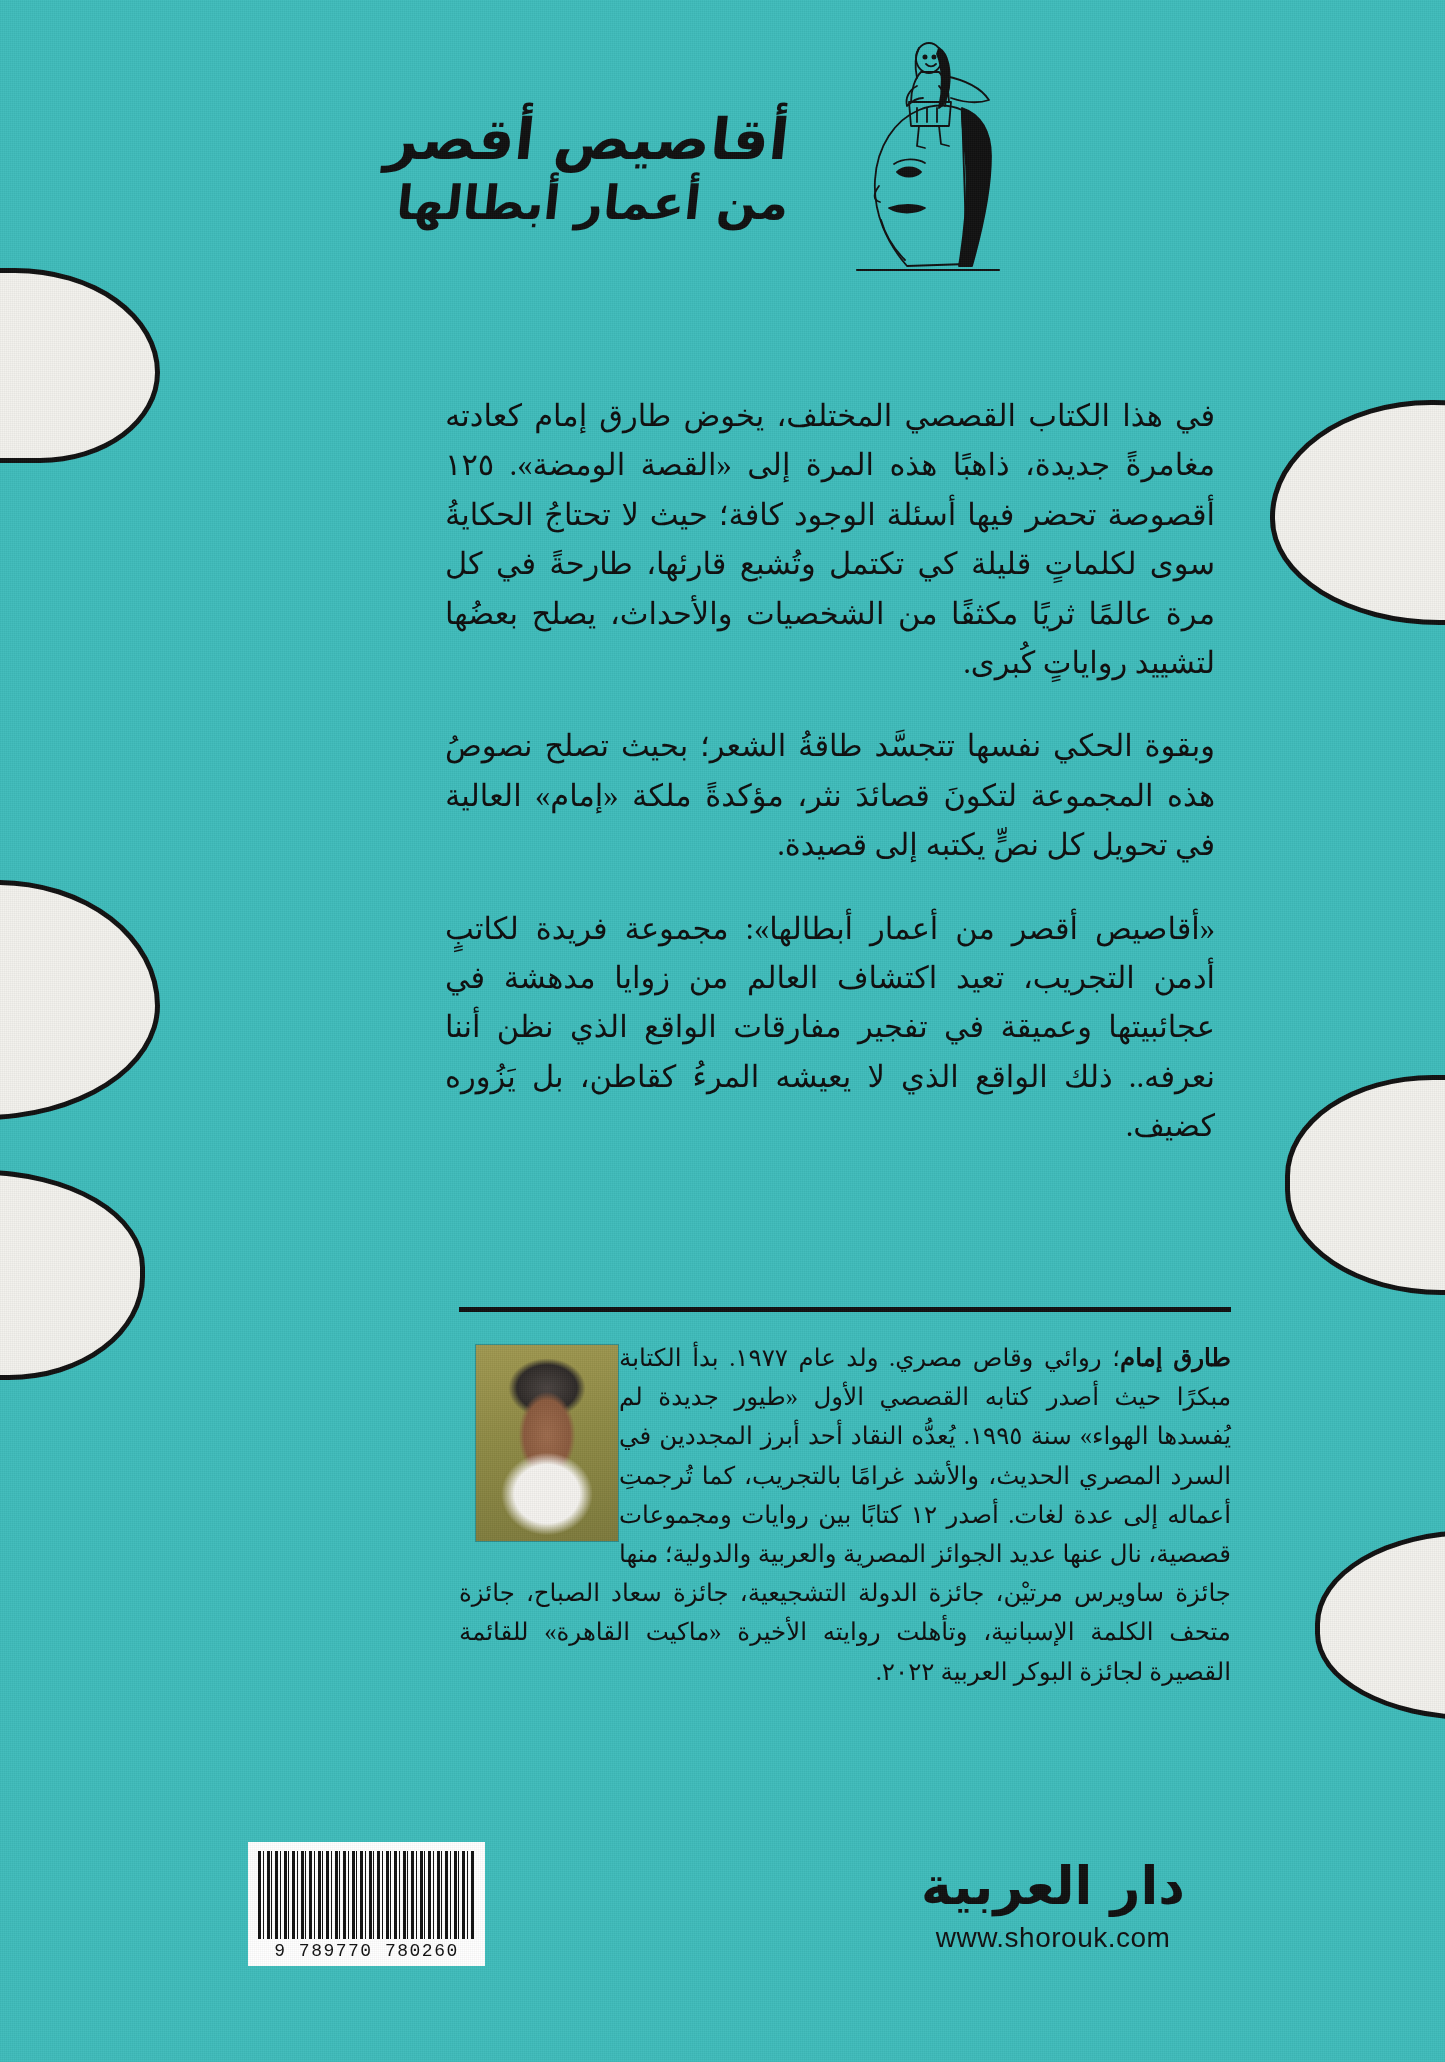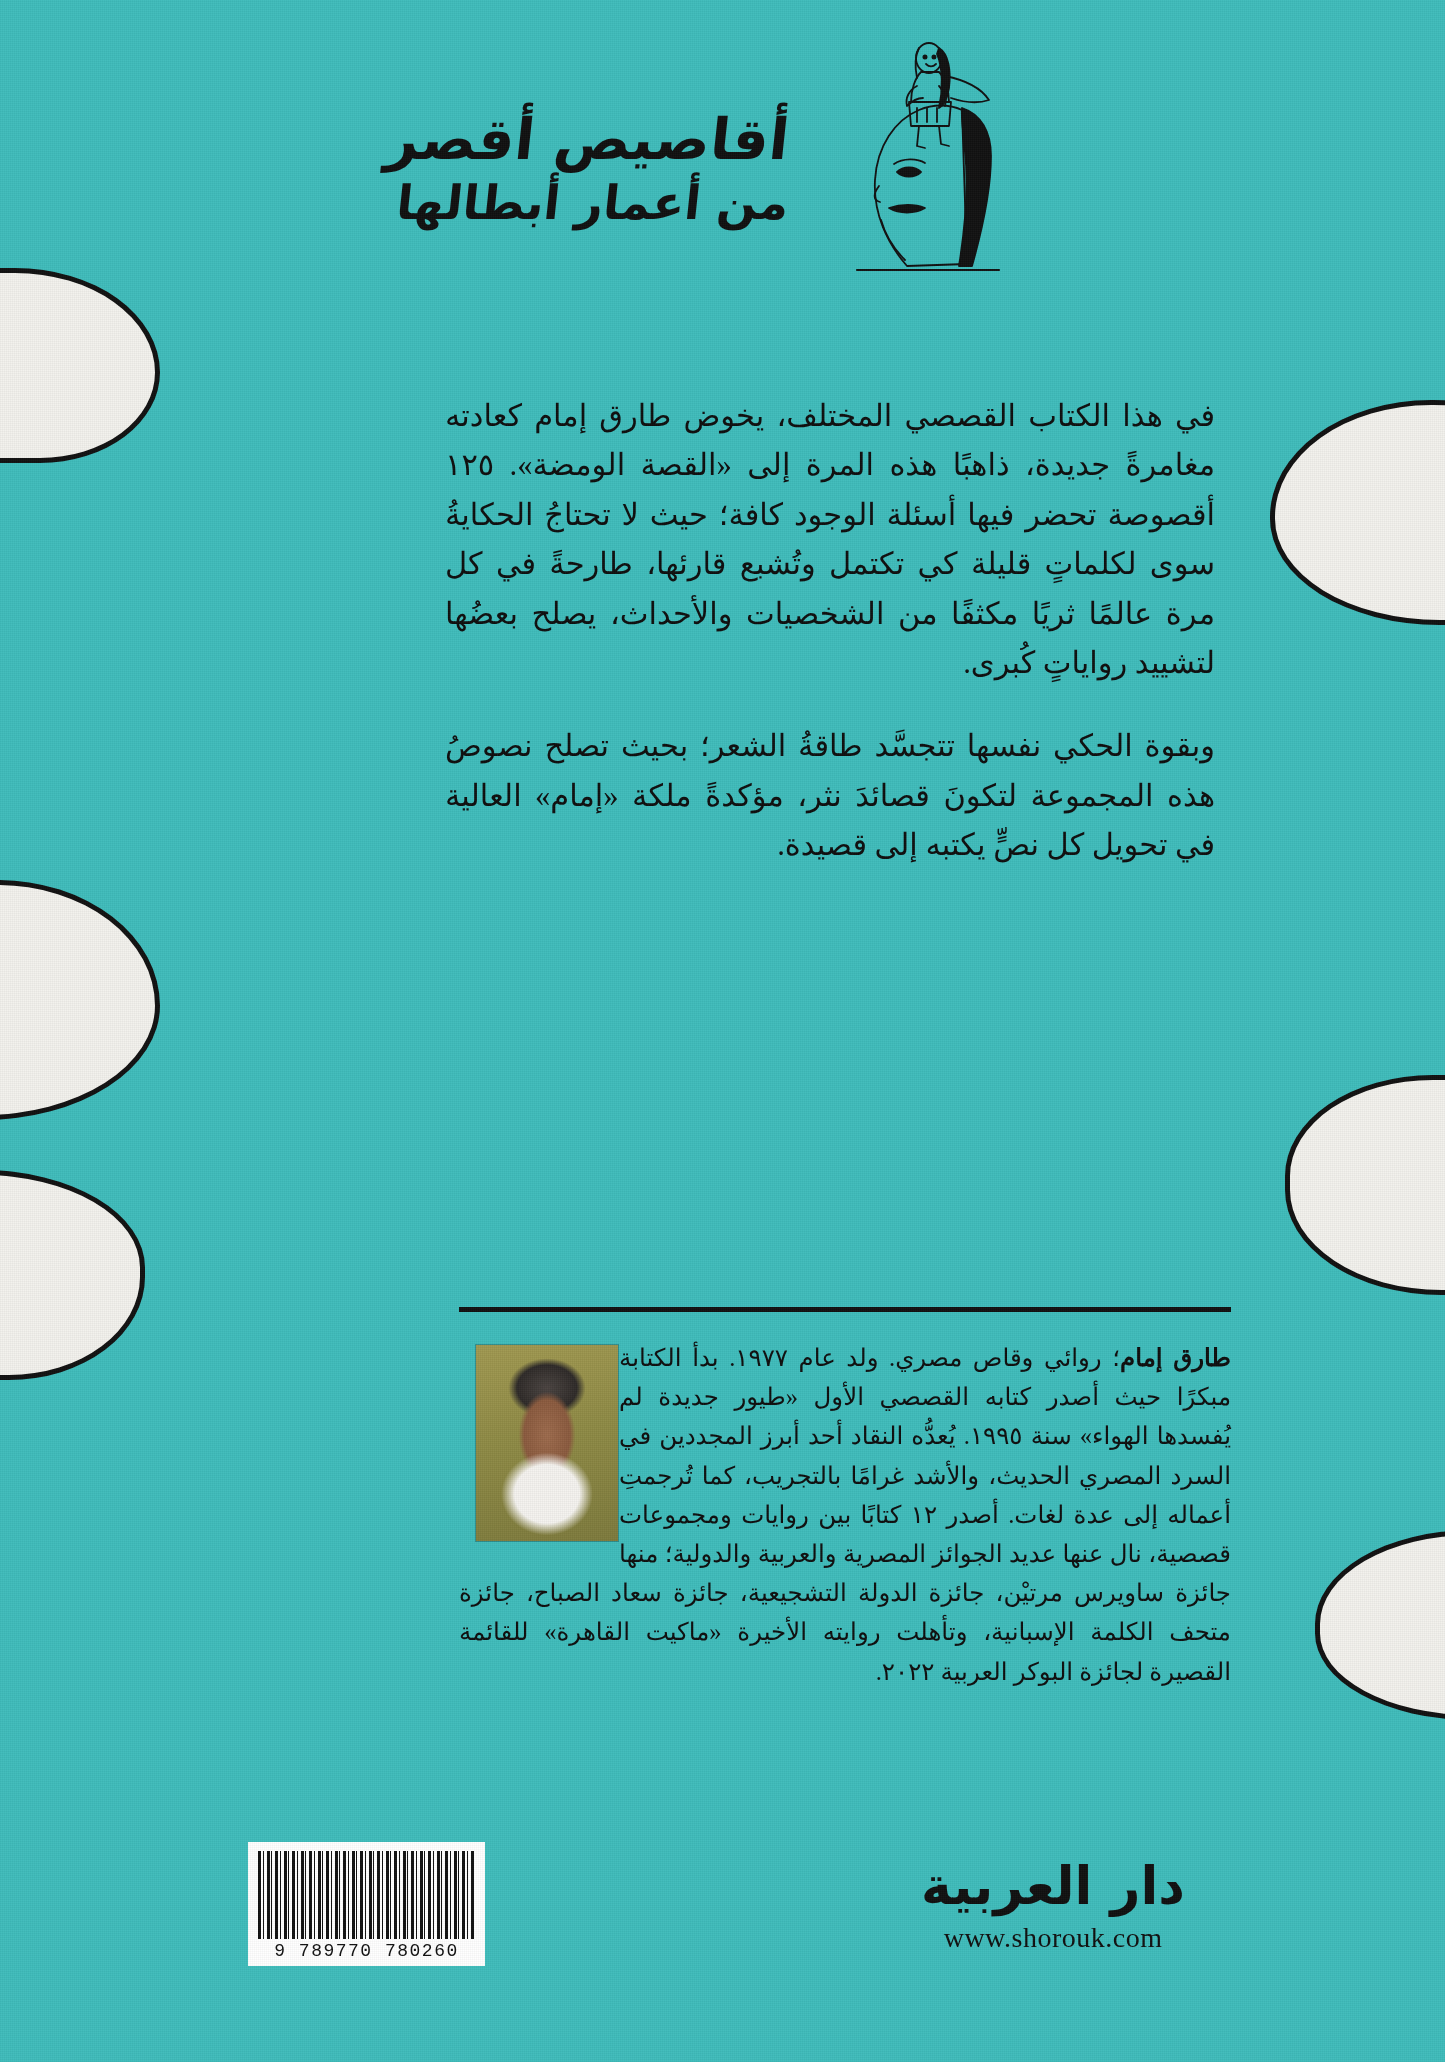--- a/index.html
+++ b/index.html
@@ -230,21 +230,21 @@
     font-weight: bold;
     font-size: 52px;
     line-height: 1;
     letter-spacing: -1px;
   }
   #publisher-url {
     display: block;
     margin-top: 10px;
     direction: ltr;
     color: #101010;
-    font-family: Liberation Serif, serif;
+    font-family: Liberation Sans, sans-serif;
     font-size: 28px;
     letter-spacing: .5px;
   }
 </style>
 </head>
 <body>
 
 <div id="cover">
 
   <div class="cloud cloud-l1"></div>
@@ -305,20 +305,21 @@
         <path d="M120 98 L 118 118 L 126 120"></path>
         <path d="M140 98 L 142 116 L 150 118"></path>
       </g>
     </svg>
 
   </div>
 
   <div id="blurb">
     <p>في هذا الكتاب القصصي المختلف، يخوض طارق إمام كعادته مغامرةً جديدة، ذاهبًا هذه المرة إلى «القصة الومضة». ١٢٥ أقصوصة تحضر فيها أسئلة الوجود كافة؛ حيث لا تحتاجُ الحكايةُ سوى لكلماتٍ قليلة كي تكتمل وتُشبع قارئها، طارحةً في كل مرة عالمًا ثريًا مكثفًا من الشخصيات والأحداث، يصلح بعضُها لتشييد رواياتٍ كُبرى.</p>
     <p>وبقوة الحكي نفسها تتجسَّد طاقةُ الشعر؛ بحيث تصلح نصوصُ هذه المجموعة لتكونَ قصائدَ نثر، مؤكدةً ملكة «إمام» العالية في تحويل كل نصٍّ يكتبه إلى قصيدة.</p>
+    <p>«أقاصيص أقصر من أعمار أبطالها»: مجموعة فريدة لكاتبٍ أدمن التجريب، تعيد اكتشاف العالم من زوايا مدهشة في عجائبيتها وعميقة في تفجير مفارقات الواقع الذي نظن أننا نعرفه.. ذلك الواقع الذي لا يعيشه المرءُ كقاطن، بل يَزُوره كضيف.</p>
   </div>
 
   <div id="divider"></div>
 
   <div id="bio">
     <div id="bio-photo"></div>
     <div id="bio-text"><span class="author-name">طارق إمام</span><span>؛ روائي وقاص مصري. ولد عام ١٩٧٧. بدأ الكتابة مبكرًا حيث أصدر كتابه القصصي الأول «طيور جديدة لم يُفسدها الهواء» سنة ١٩٩٥. يُعدُّه النقاد أحد أبرز المجددين في السرد المصري الحديث، والأشد غرامًا بالتجريب، كما تُرجمتِ أعماله إلى عدة لغات. أصدر ١٢ كتابًا بين روايات ومجموعات قصصية، نال عنها عديد الجوائز المصرية والعربية والدولية؛ منها جائزة ساويرس مرتيْن، جائزة الدولة التشجيعية، جائزة سعاد الصباح،  جائزة متحف الكلمة الإسبانية، وتأهلت روايته الأخيرة «ماكيت القاهرة» للقائمة القصيرة لجائزة البوكر العربية ٢٠٢٢.</span></div>
   </div>
 
   <div id="footer">

